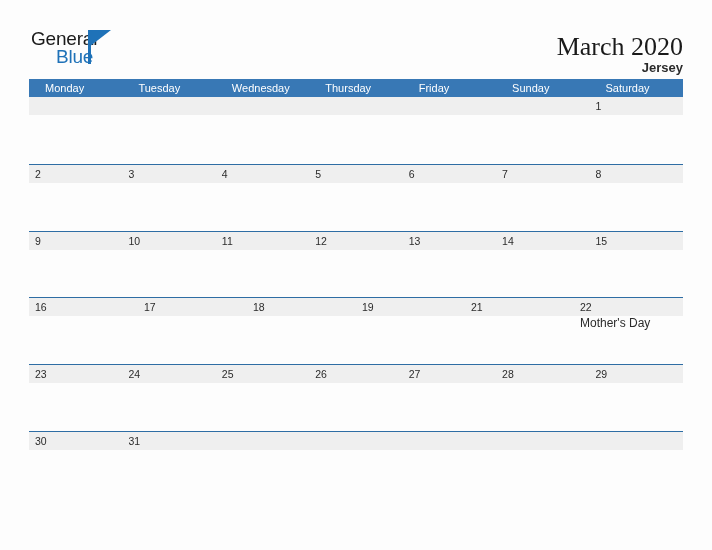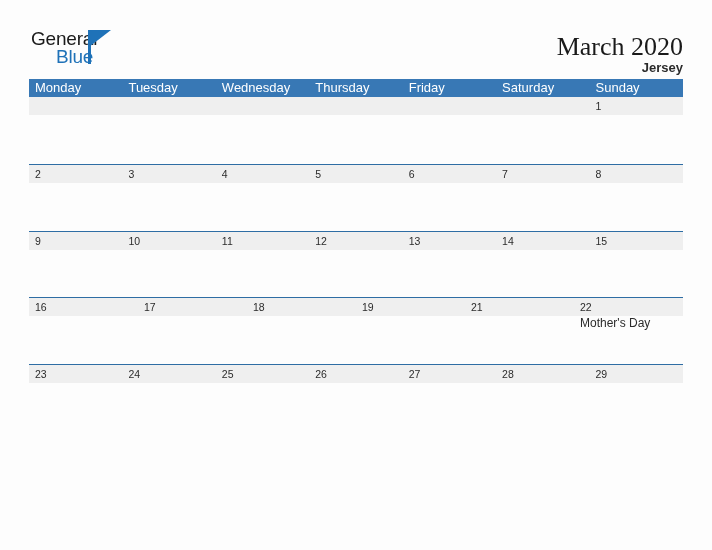--- a/index.html
+++ b/index.html
@@ -102,23 +102,23 @@
     width: 654px;
   }
   .dow-row {
     display: flex;
     background: #3878b5;
     height: 18px;
   }
   .dow {
     flex: 1 1 0;
     color: #ffffff;
-    font-size: 13px;
+    font-size: 11px;
     line-height: 18px;
-    padding-left: 6px;
+    padding-left: 16px;
     box-sizing: border-box;
     white-space: nowrap;
     overflow: hidden;
   }
 
   .week {
     position: relative;
     height: 66.8px;
     background: #fdfdfd;
     border-top: 1px solid #2e6da4;
@@ -188,22 +188,22 @@
     <div class="locale">Jersey</div>
   </div>
 
   <div class="calendar">
     <div class="dow-row">
       <div class="dow">Monday</div>
       <div class="dow">Tuesday</div>
       <div class="dow">Wednesday</div>
       <div class="dow">Thursday</div>
       <div class="dow">Friday</div>
+      <div class="dow">Sunday</div>
       <div class="dow">Saturday</div>
-      <div class="dow">Sunday</div>
     </div>
 
     <div class="weeks">
         <div class="week">
           <div class="band"></div>
           <div class="days">
             <div class="day empty">
               <div class="daynum"></div>
             </div>
             <div class="day empty">
@@ -321,16 +321,42 @@
               <div class="daynum">27</div>
             </div>
             <div class="day">
               <div class="daynum">28</div>
             </div>
             <div class="day">
               <div class="daynum">29</div>
             </div>
           </div>
         </div>
+        <div class="week last-week">
+          <div class="band"></div>
+          <div class="days">
+            <div class="day">
+              <div class="daynum">30</div>
+            </div>
+            <div class="day">
+              <div class="daynum">31</div>
+            </div>
+            <div class="day empty">
+              <div class="daynum"></div>
+            </div>
+            <div class="day empty">
+              <div class="daynum"></div>
+            </div>
+            <div class="day empty">
+              <div class="daynum"></div>
+            </div>
+            <div class="day empty">
+              <div class="daynum"></div>
+            </div>
+            <div class="day empty">
+              <div class="daynum"></div>
+            </div>
+          </div>
+        </div>
       </div>
   </div>
 
 </div>
 
 </body></html>

